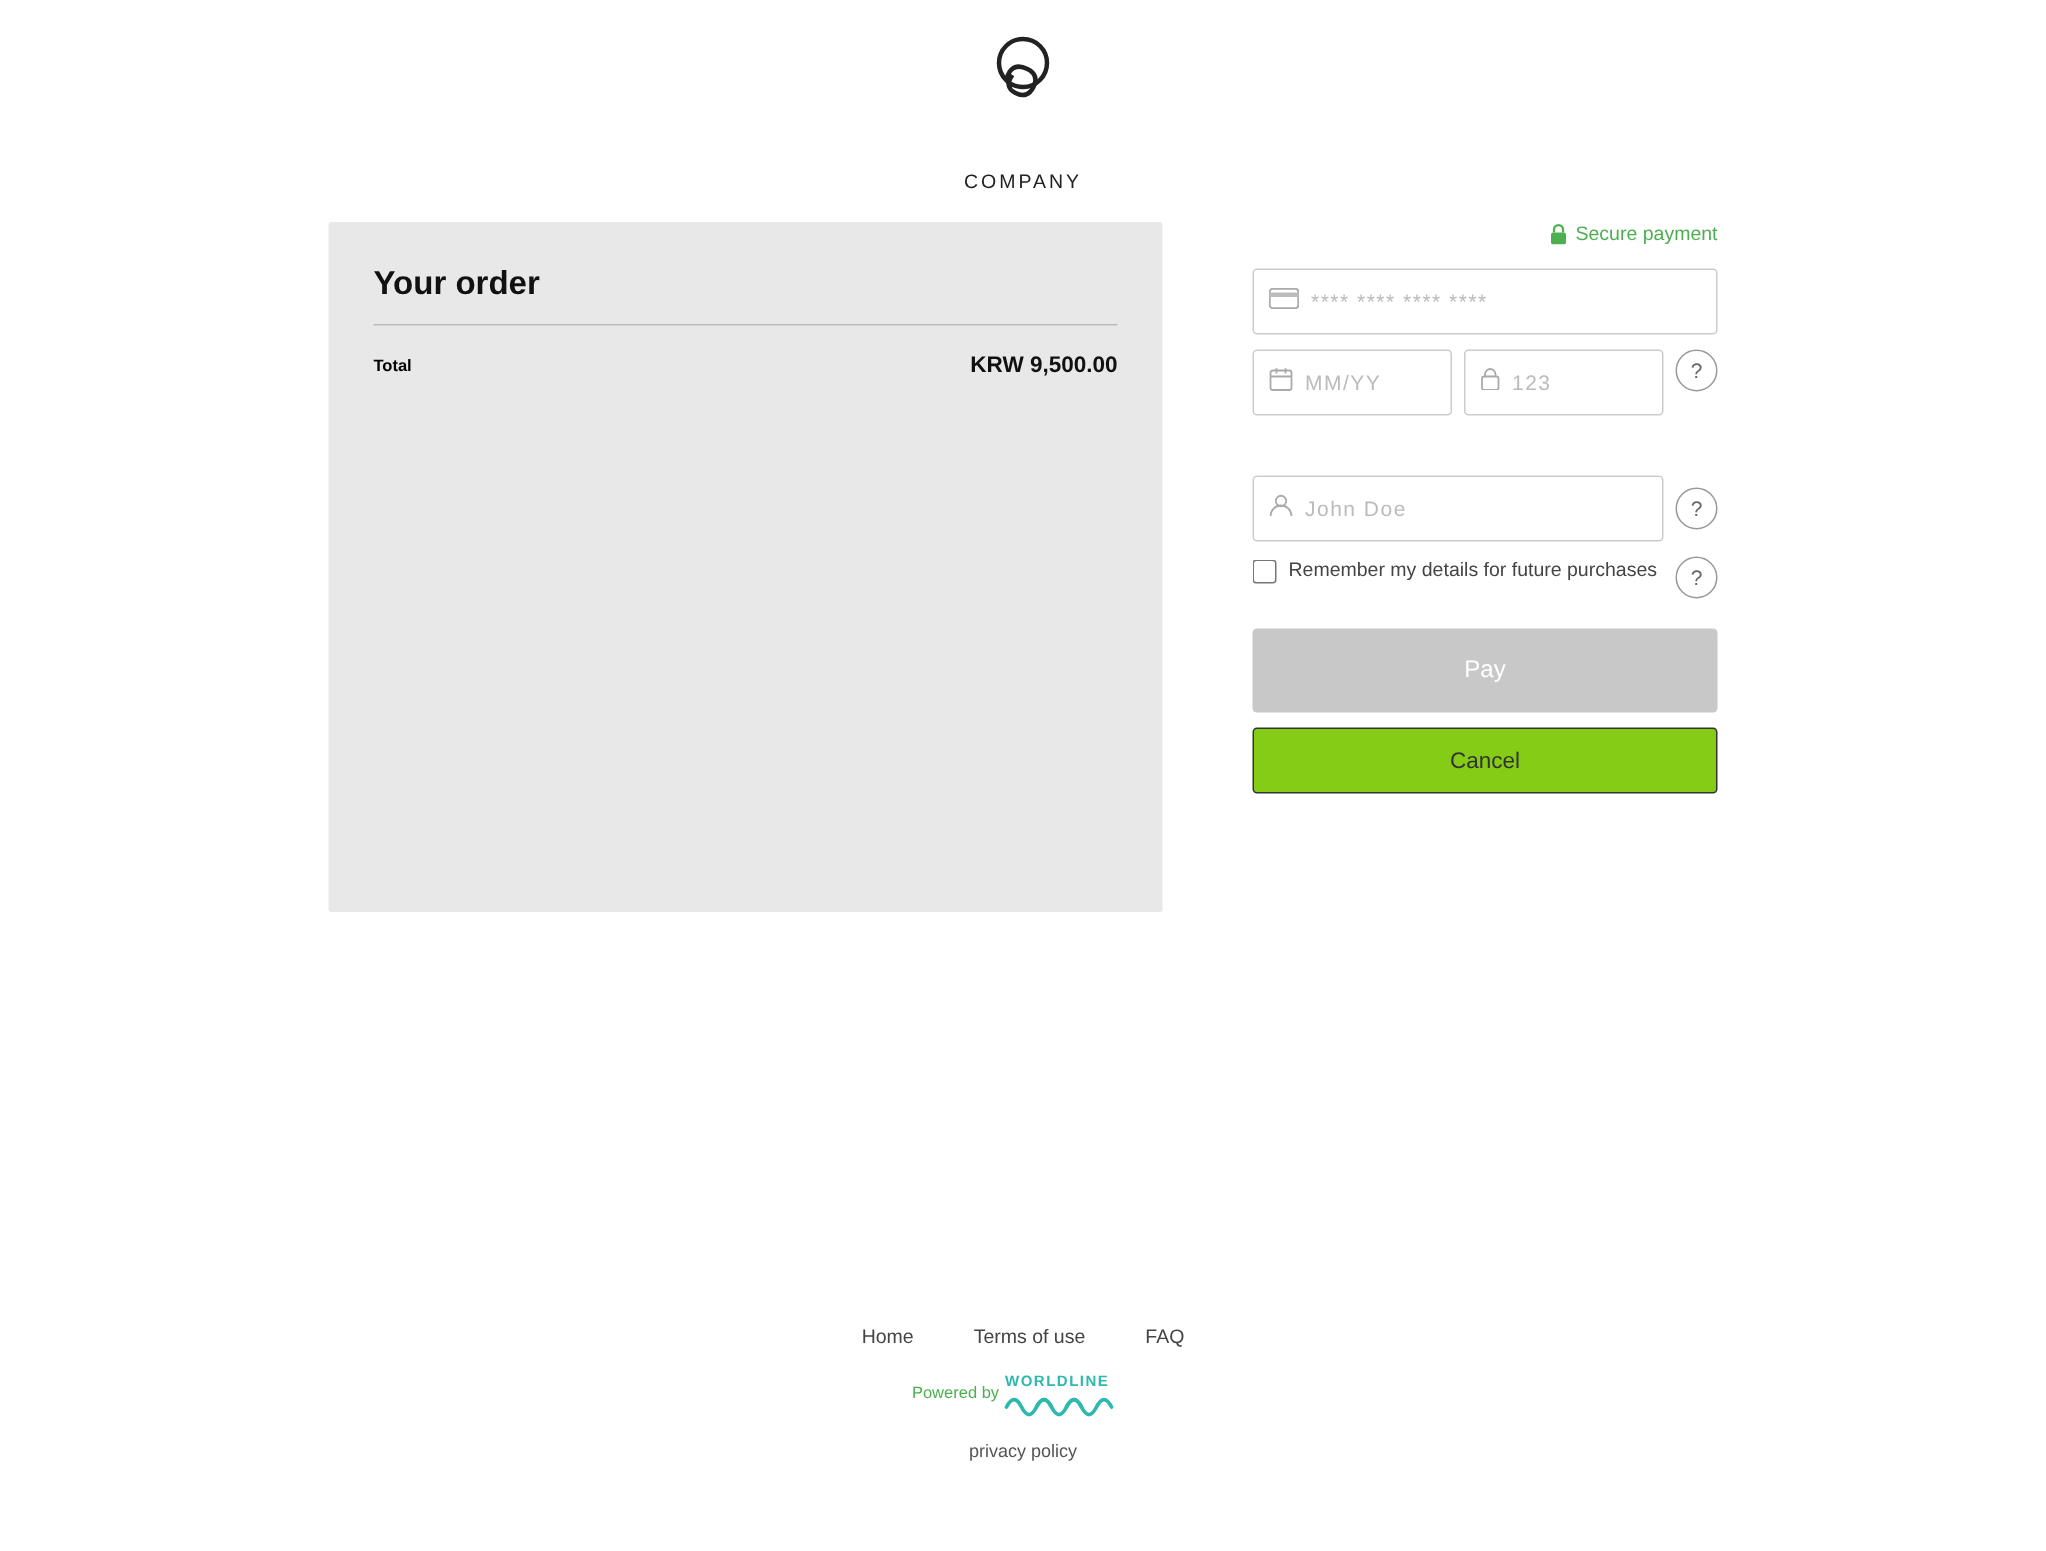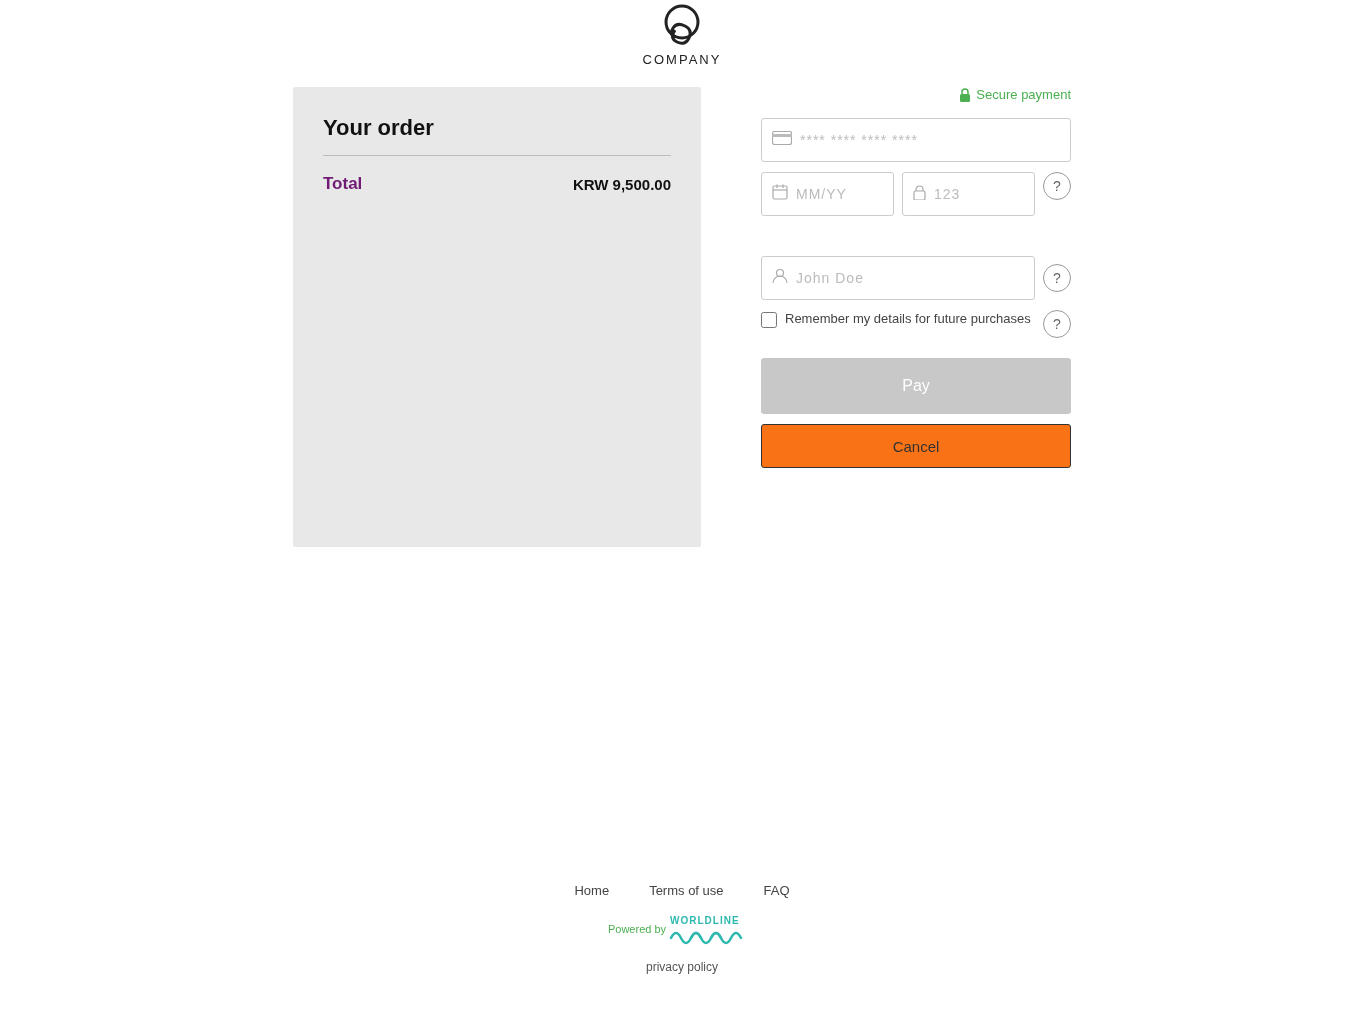--- a/index.html
+++ b/index.html
@@ -9,21 +9,23 @@
       min-height: 1034px;
       width: 1364px;
       position: relative;
     }
 
     
     .header {
       display: flex;
       flex-direction: column;
       align-items: center;
+      padding-top: 20px;
       padding-bottom: 10px;
+      gap: 41px;
     }
     .logo-svg {
       width: 55px;
       height: 50px;
     }
     .company-name {
       font-size: 13px;
       letter-spacing: 2px;
       color: #222;
       text-transform: uppercase;
@@ -37,21 +39,21 @@
       justify-content: center;
       align-items: flex-start;
       gap: 60px;
       padding: 0 100px;
       margin-top: 10px;
     }
 
     
     .order-panel {
       background: #e8e8e8;
-      width: 408px;
+      width: 556px;
       min-height: 460px;
       padding: 28px 30px;
       border-radius: 2px;
     }
     .order-title {
       font-size: 22px;
       font-weight: bold;
       color: #111;
       margin-bottom: 14px;
     }
@@ -59,23 +61,23 @@
       border: none;
       border-top: 1px solid #bbb;
       margin-bottom: 18px;
     }
     .order-total-row {
       display: flex;
       justify-content: space-between;
       align-items: center;
     }
     .order-total-label {
-      font-size: 17px;
+      font-size: 11px;
       font-weight: bold;
-      color: #701a75;
+      color: #000000;
     }
     .order-total-value {
       font-size: 15px;
       font-weight: bold;
       color: #111;
     }
 
     
     .payment-panel {
       width: 310px;
@@ -196,21 +198,21 @@
       border: none;
       border-radius: 3px;
       color: #fff;
       font-size: 16px;
       cursor: not-allowed;
       margin-bottom: 10px;
     }
     .cancel-btn {
       width: 100%;
       height: 44px;
-      background: #f97316;
+      background: #84cc16;
       border: 1.5px solid #333;
       border-radius: 3px;
       color: #333;
       font-size: 15px;
       cursor: pointer;
     }
 
     
     .footer {
       position: absolute;

